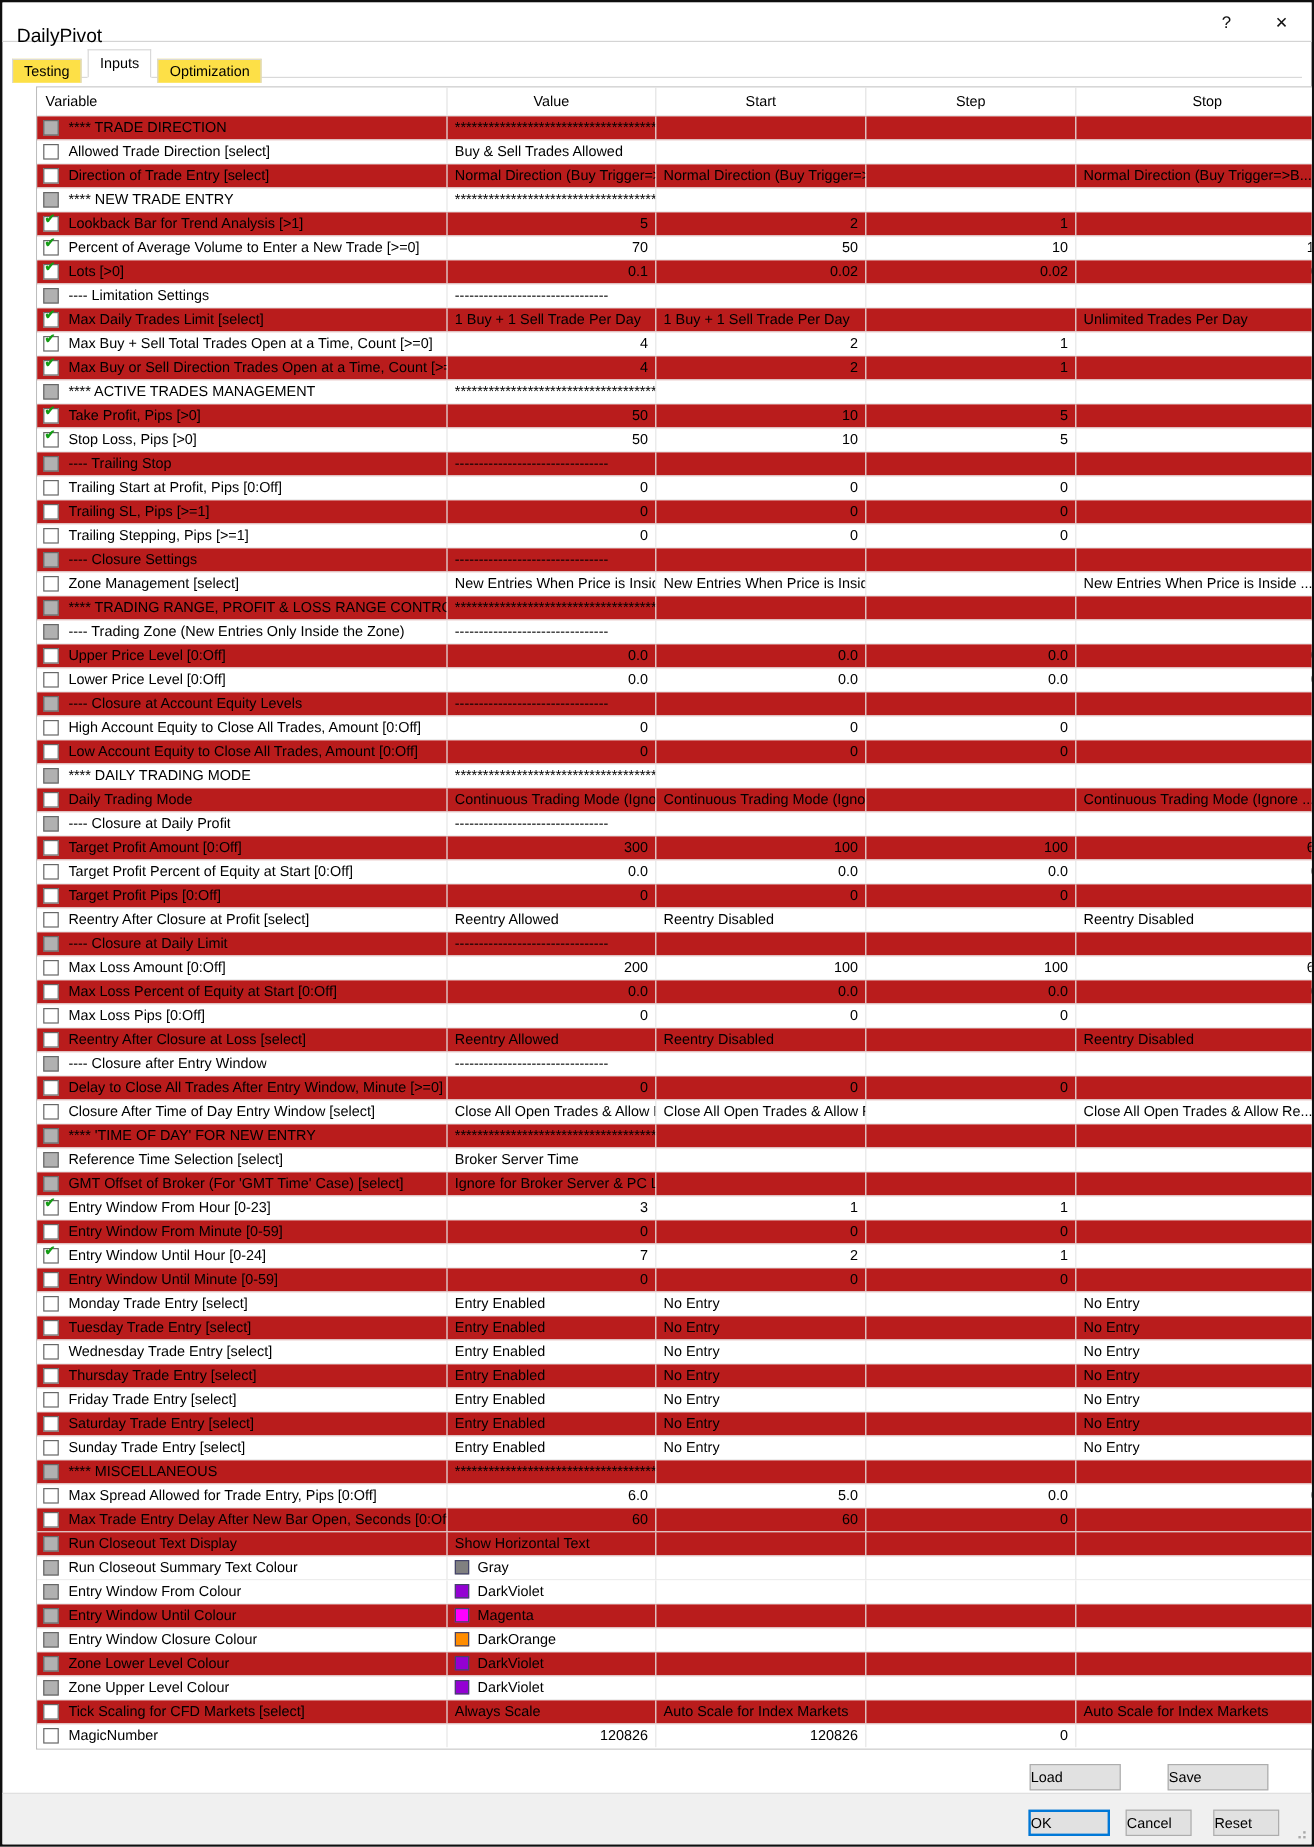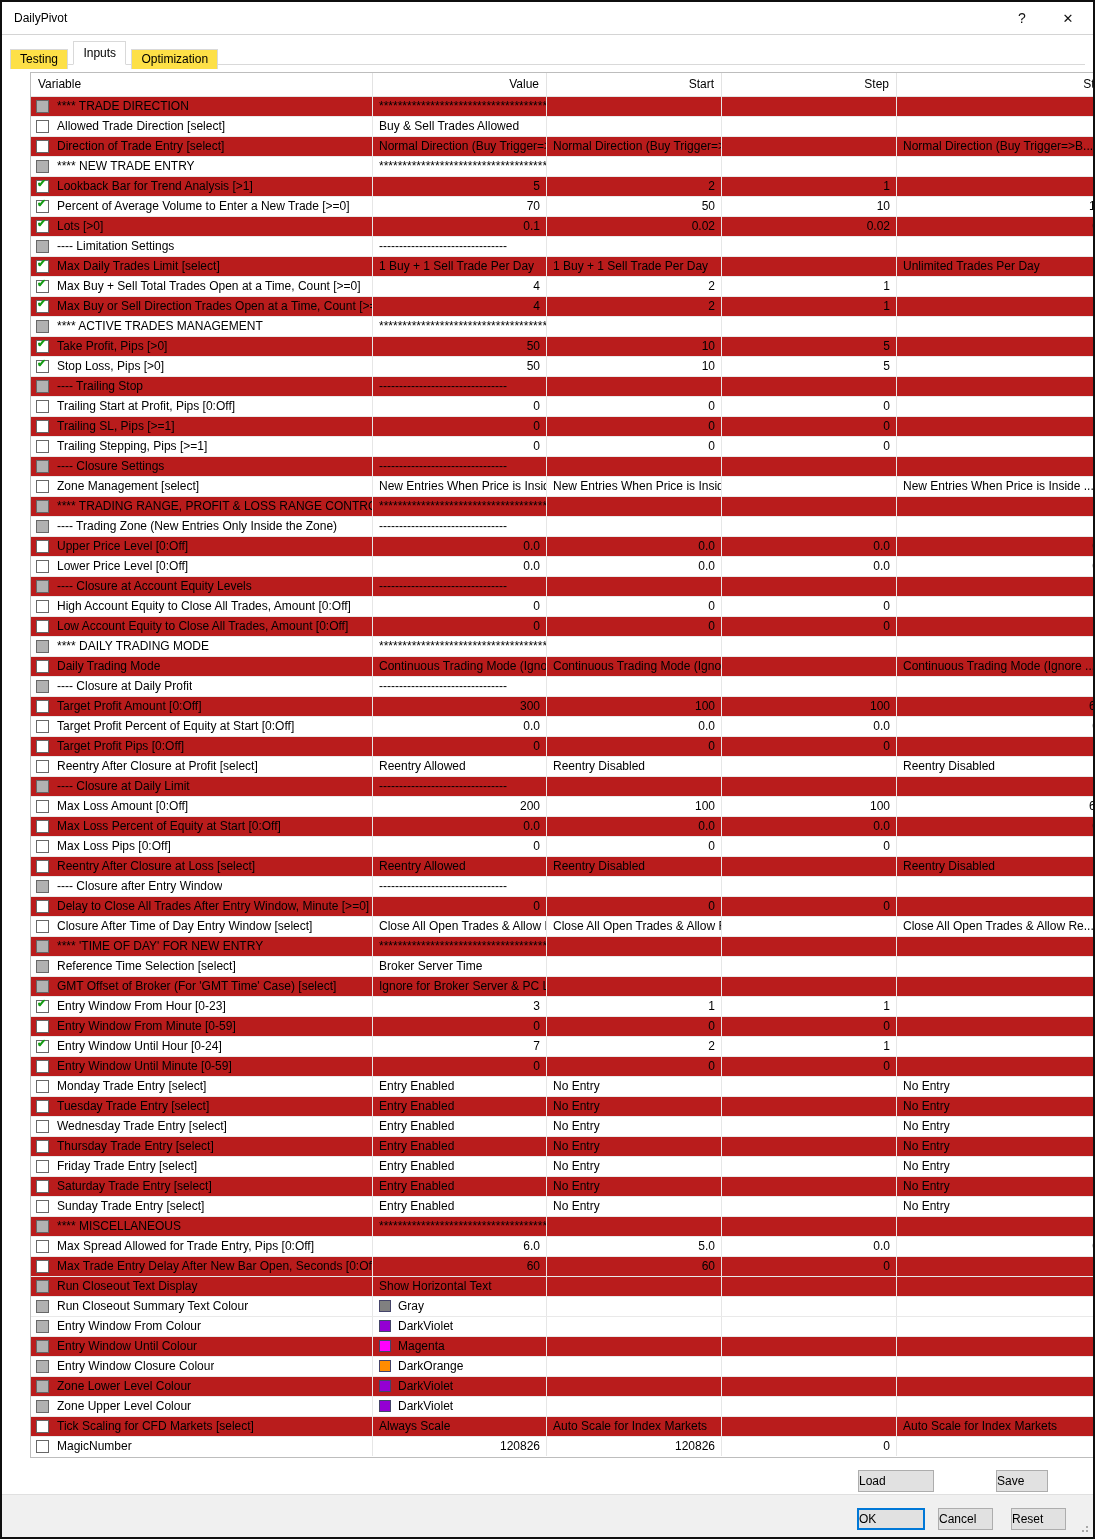--- a/index.html
+++ b/index.html
@@ -1,52 +1,52 @@
 <!DOCTYPE html>
 <html style="--check-green: #149c14; --focus-blue: #0078d7;"><head>
 <meta charset="utf-8">
 <style>
 *{margin:0;padding:0;box-sizing:border-box}
 html,body{background:#888}
 body{font-family:"Liberation Sans",sans-serif;font-size:12px;color:#000}
 .window{position:relative;width:1095px;height:1539px;background:#fff;border:2px solid #0f0f0f;overflow:hidden}
 .titlebar{position:absolute;left:0;top:0;right:0;height:33px;background:#fff;border-bottom:1px solid #d4d4d4}
-.title{position:absolute;left:12px;top:0;line-height:33px;font-size:12px}
+.title{position:absolute;left:12px;top:12px;line-height:33px;font-size:16px}
 .tb-btn{position:absolute;top:0;height:33px;line-height:33px;width:34px;text-align:center;font-size:14px;color:#111;cursor:default}
 .tb-btn.help{right:54px}
 .tb-btn.close{right:8px;font-size:13px}
 .tabbar{position:absolute;left:8px;right:8px;top:41px;height:22px;border-bottom:1px solid #d9d9d9}
 .tab{position:relative;display:inline-block;height:20px;line-height:19px;padding:0 9px;border:1px solid #d9d9d9;border-bottom:none;background:#fde047;margin-right:2px;vertical-align:bottom;top:2px;color:#000}
 .tab.active{height:24px;line-height:22px;top:-2px;background:#fff;z-index:2;border-bottom:1px solid #fff}
 .table{position:absolute;left:28px;top:70px;width:1086px;border:1px solid #bdbdbd;background:#fff}
 .thead{display:flex;height:24px;border-bottom:1px solid #e3e3e3;background:#fff}
 .th{line-height:23px;border-right:1px solid #e3e3e3;padding:0 7px;overflow:hidden;white-space:nowrap}
 .th:last-child{border-right:none}
 .c0{width:342px;flex:0 0 auto}
 .c1{width:174px;flex:0 0 auto}
 .c2{width:175px;flex:0 0 auto}
 .c3{width:175px;flex:0 0 auto}
 .c4{flex:1 1 auto}
-.th.right{text-align:right}
+.th.right{text-align:center}
 .row{display:flex;height:20px;border-bottom:1px solid #e9e9e9;background:#fff}
 .row:last-child{border-bottom:none}
 .row.gray{background:#b91c1c}
 .cell{height:19px;line-height:19px;border-right:1px solid #e6e6e6;overflow:hidden;white-space:nowrap}
 .cell:last-child{border-right:none}
 .varcell{display:flex;align-items:center;padding-left:5px}
 .cb{width:13px;height:13px;border:1px solid #676767;background:#fff;flex:0 0 auto;position:relative;margin-right:8px}
 .cb.gray{background:#b1b1b1}
 .cb.checked::after{content:"\2714";position:absolute;left:0px;top:-4px;font-size:11px;line-height:13px;color:var(--check-green,#149c14);font-weight:bold}
 .vlabel{overflow:hidden;white-space:nowrap}
 .num{text-align:right;padding-right:6px}
 .txt{text-align:left;padding-left:6px}
 .swatch{display:inline-block;width:12px;height:12px;border:1px solid #44446a;vertical-align:-2px;margin-right:7px}
 .btn{position:absolute;height:22px;background:#e1e1e1;border:1px solid #adadad;line-height:20px;font-size:12px;color:#000;cursor:default}
 .btn-load{left:856px;top:1468px;width:76px}
-.btn-save{left:994px;top:1468px;width:52px}
+.btn-save{left:971px;top:1468px;width:84px}
 .footer{position:absolute;left:0;right:0;top:1492px;bottom:0;background:#f0f0f0;border-top:1px solid #e0e0e0}
 .btn-ok{left:855px;top:13px;width:68px;border:2px solid var(--focus-blue,#0078d7);line-height:18px}
 .btn-cancel{left:936px;top:13px;width:55px}
 .btn-reset{left:1009px;top:13px;width:55px}
 .grip{position:absolute;right:3px;bottom:3px;width:10px;height:10px}
 .grip::before{content:"";position:absolute;right:2px;bottom:2px;width:2px;height:2px;background:#a8a8a8;box-shadow:0 -4px #a8a8a8,-4px 0 #a8a8a8}
 </style>
 </head>
 <body>
 

